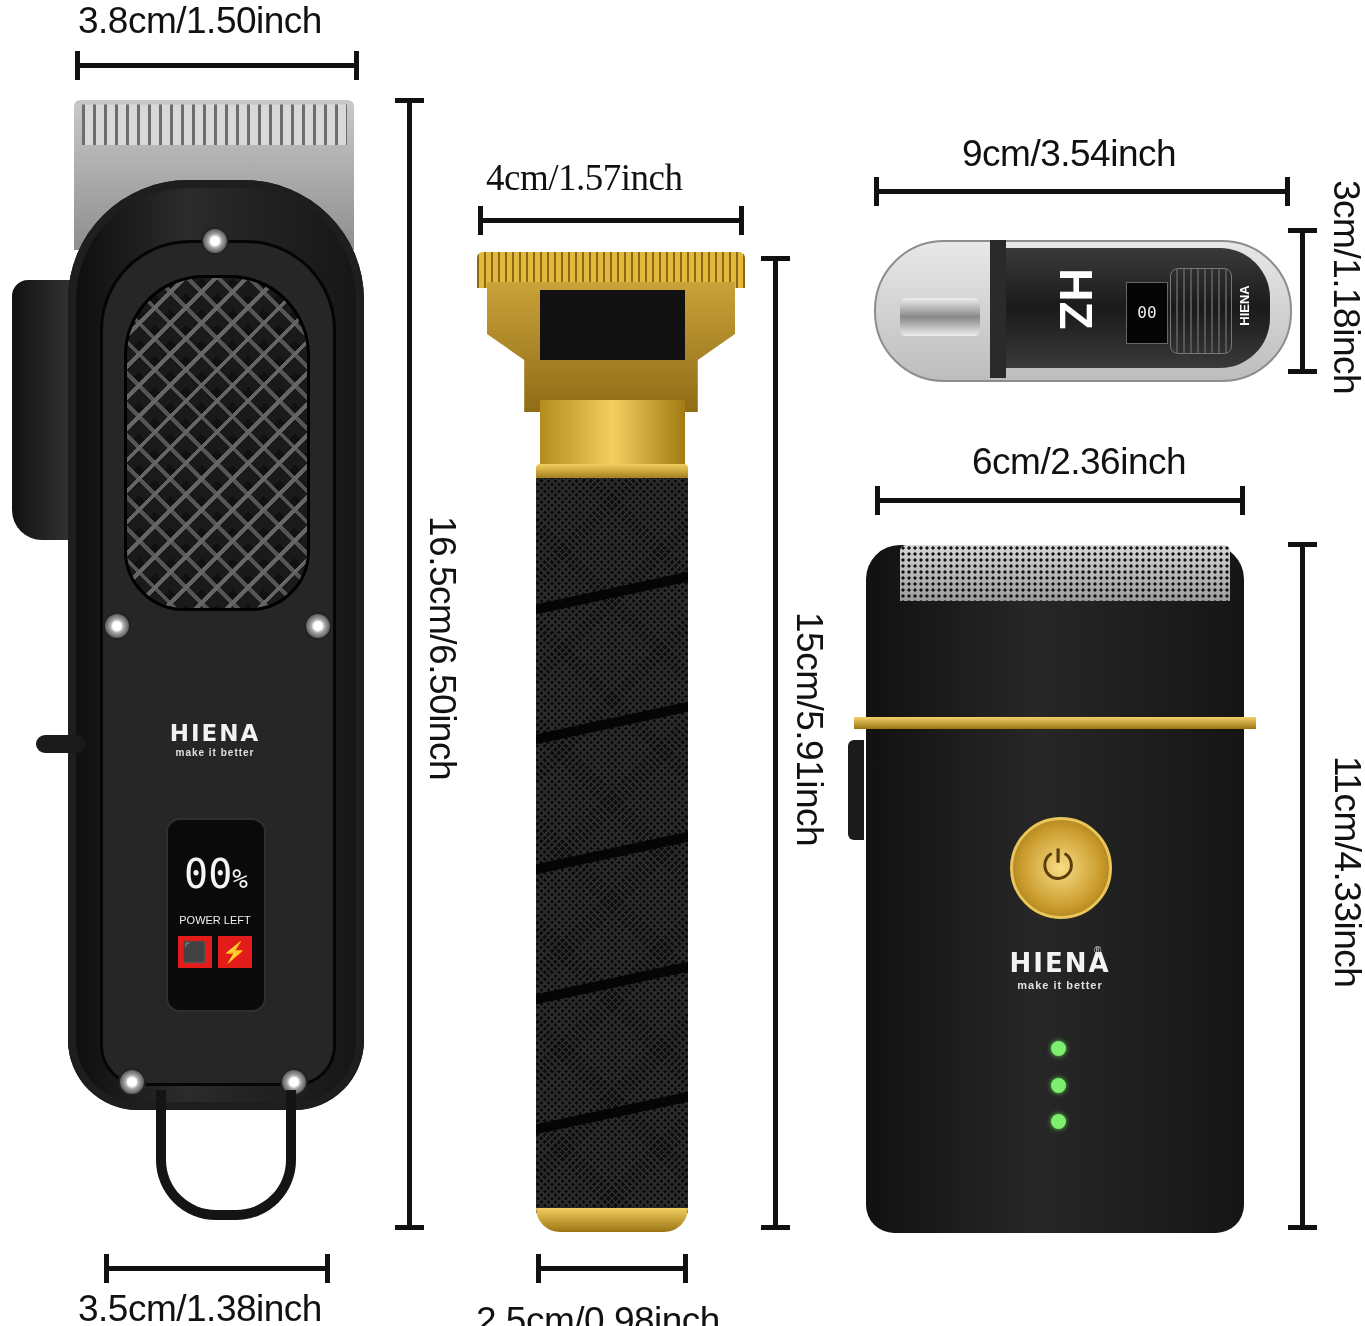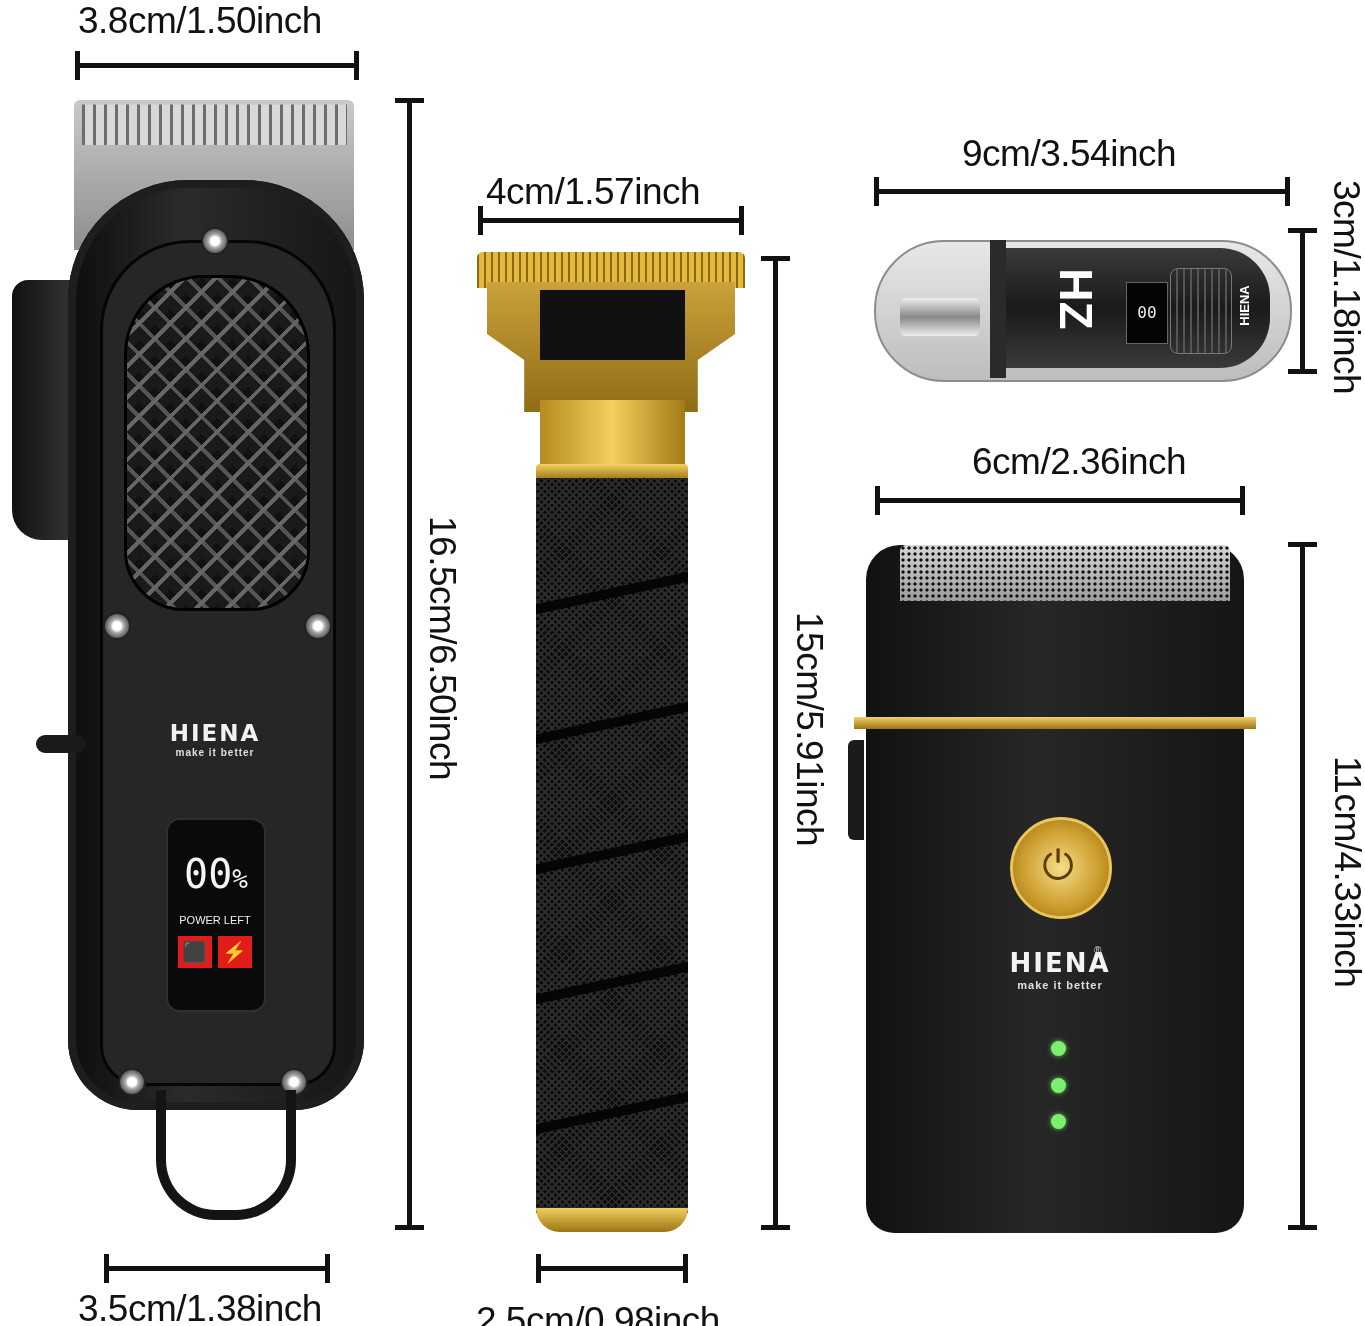--- a/index.html
+++ b/index.html
@@ -120,21 +120,21 @@
 <div class="abs lcd-icon" style="left:178px;top:936px;">⬛</div>
 <div class="abs lcd-icon" style="left:218px;top:936px;">⚡</div>
 <div class="abs clip-loop"></div>
 
 <div class="vbar" style="left:407px;top:98px;height:1132px;"></div>
 <div class="vlabel" style="left:461px;top:516px;">16.5cm/6.50inch</div>
 
 <div class="hbar" style="left:104px;top:1266px;width:226px;"></div>
 <div class="dim-label" style="left:78px;top:1290px;">3.5cm/1.38inch</div>
 
-<div class="dim-label" style="left:486px;top:173px;">4cm/1.57inch</div>
+<div class="dim-label" style="left:486px;top:159px;font-family:Liberation Serif, serif;">4cm/1.57inch</div>
 <div class="hbar" style="left:478px;top:218px;width:266px;"></div>
 
 <div class="abs t-blade"></div>
 <div class="abs t-head"></div>
 <div class="abs t-head-inner"></div>
 <div class="abs t-neck"></div>
 <div class="abs t-ring"></div>
 <div class="abs t-handle">
   <div class="t-stripe" style="top:110px;"></div>
   <div class="t-stripe" style="top:240px;"></div>

